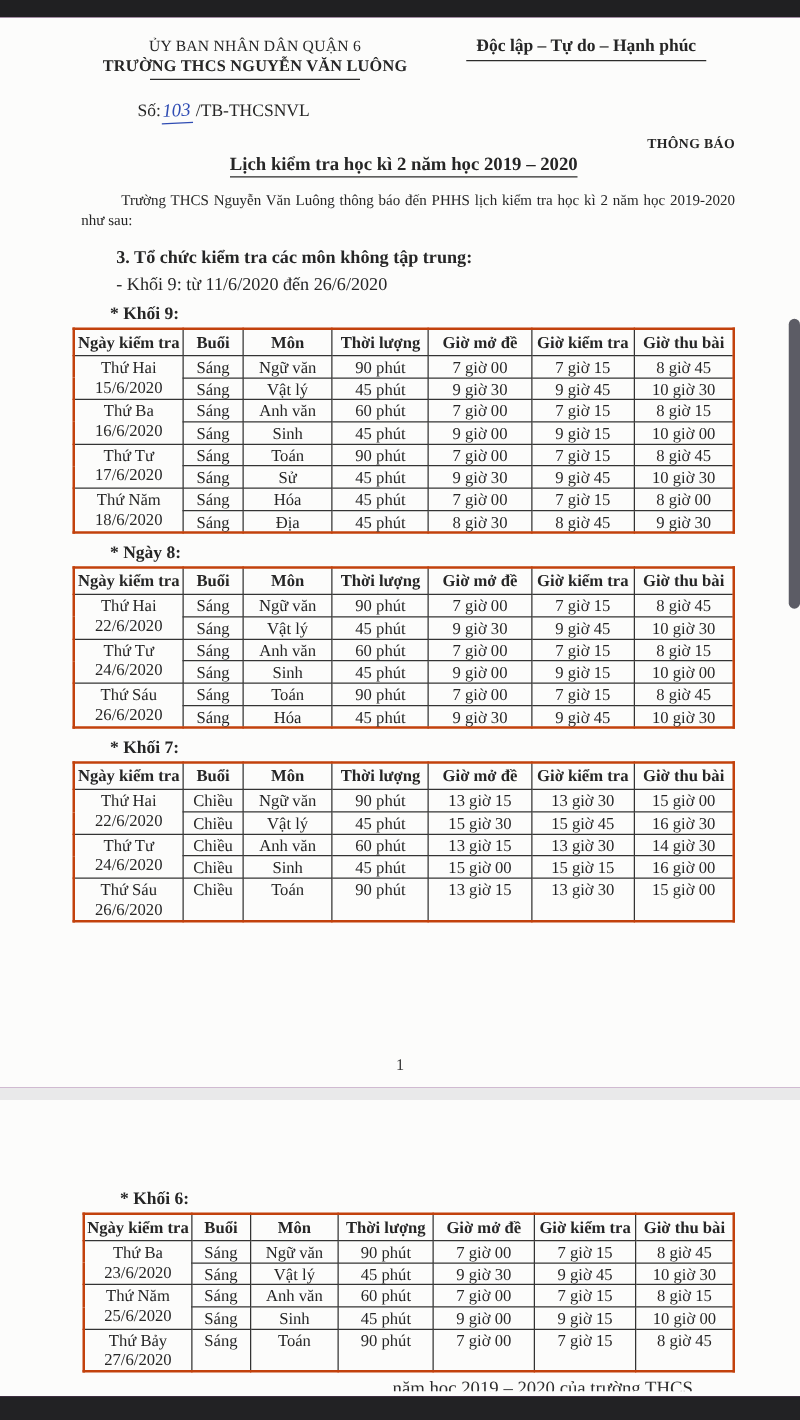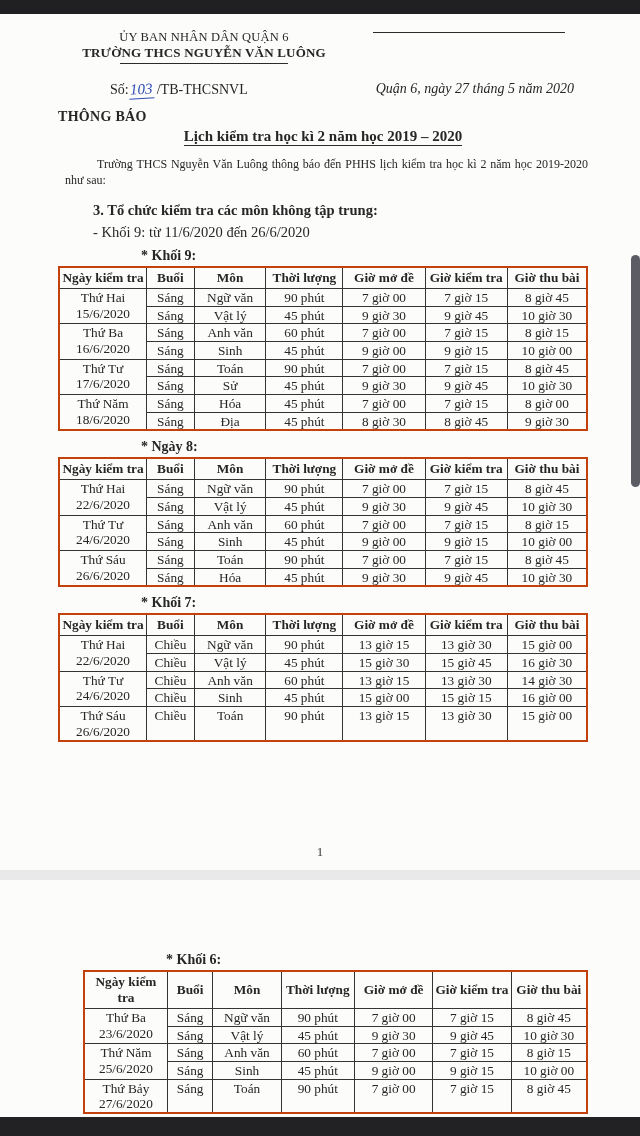--- a/index.html
+++ b/index.html
@@ -11,46 +11,46 @@
   .bar-bottom { position:absolute; top:1117px; left:0; width:640px; height:19px; background:#222224; }
 
   .page { position:absolute; left:0; width:640px; background:#fcfcfb; color:#262626; }
   .page1 { top:14px; height:856px; }
   .separator { position:absolute; top:870px; left:0; width:640px; height:10px; background:#e9e9ea; }
   .page2 { top:880px; height:237px; overflow:hidden; }
 
   .scroll-thumb { position:absolute; right:0; top:255px; width:9px; height:232px; background:#5c5c65; border-radius:5px; }
 
   .doc { padding:16px 52px 0 58px; }
-  .doc2 { padding:64px 52px 0 83px; }
+  .doc2 { padding:64px 52px 0 66px; }
 
   .hdr { display:flex; }
   .hdr-left { width:292px; text-align:center; }
   .hdr-right { flex:1; text-align:center; }
   .hl1 { font-size:12.5px; letter-spacing:.2px; }
   .hl2 { font-size:13px; font-weight:bold; letter-spacing:.2px; }
   .hr1 { font-size:13px; font-weight:bold; }
   .hr2 { font-size:14px; font-weight:bold; }
   .ubar { height:1px; background:#2b2b2b; margin:2px auto 0; }
   .ubar-l { width:168px; }
   .ubar-r { width:192px; }
 
   .so-row { display:flex; justify-content:space-between; margin-top:17px; font-size:14px; }
   .so { margin-left:52px; }
   .hand { color:#2f4cb3; font-style:italic; font-size:15px; border-bottom:1px solid #2f4cb3; display:inline-block; transform:rotate(-3deg); padding:0 1px; }
   .place-date { font-style:italic; margin-right:14px; }
 
-  .title { text-align:left; font-size:14px; font-weight:bold; margin-top:10px; letter-spacing:.3px;font-family:Liberation Serif, serif; }
+  .title { text-align:right; font-size:11px; font-weight:bold; margin-top:10px; letter-spacing:.3px;font-family:Liberation Serif, serif; }
   .subtitle { text-align:center; font-size:15px; font-weight:bold; margin-top:3px; }
   .subtitle span { border-bottom:1.2px solid #2b2b2b; padding-bottom:1px; }
 
   .intro { margin:12px 0 0 7px; font-size:12px; line-height:1.32; text-indent:32px; text-align:justify; }
   .sec { margin:13px 0 0 35px; font-size:14.5px; font-weight:bold; }
   .bullet { margin:5px 0 0 35px; font-size:14.5px; line-height:1.12; }
-  .grade-label { margin:8px 0 2px 83px; font-size:14px; font-weight:bold; }
+  .grade-label { margin:8px 0 2px 30px; font-size:14px; font-weight:bold; }
 
   table { width:100%; border-collapse:collapse; table-layout:fixed; border:2px solid #c2410c; }
   th, td { border:1px solid #343434; text-align:center; font-size:13.3px; padding:0 2px; }
   th { font-weight:bold; line-height:1.2; padding:2px 1px; vertical-align:middle; }
   td { height:17px; line-height:1.18; vertical-align:top; padding-top:1px; }
   td.date { white-space:pre-line; }
   tr.tall td { height:34px; }
 
   .page-number { position:absolute; bottom:10px; left:0; width:100%; text-align:center; font-size:13px; color:#3a3a3a; }
 
@@ -66,27 +66,27 @@
   <div class="page page1">
     <div class="doc">
 
       <div class="hdr">
         <div class="hdr-left">
           <div class="hl1">ỦY BAN NHÂN DÂN QUẬN 6</div>
           <div class="hl2">TRƯỜNG THCS NGUYỄN VĂN LUÔNG</div>
           <div class="ubar ubar-l"></div>
         </div>
         <div class="hdr-right">
+          <div class="hr2">Độc lập – Tự do – Hạnh phúc</div>
           <div class="ubar ubar-r"></div>
         </div>
       </div>
 
       <div class="so-row">
         <div class="so"><span>Số:</span><span class="hand">103</span> <span>/TB-THCSNVL</span></div>
-        <div class="place-date">Quận 6, ngày  27 tháng 5 năm 2020</div>
       </div>
 
       <div class="title">THÔNG BÁO</div>
       <div class="subtitle"><span>Lịch kiểm tra học kì 2 năm học 2019 – 2020</span></div>
 
       <div class="intro">Trường THCS Nguyễn Văn Luông thông báo đến PHHS lịch kiểm tra học kì 2 năm học 2019-2020 như sau:</div>
 
       <div class="sec">3. Tổ chức kiểm tra các môn không tập trung:</div>
       <div class="bullet">- Khối 9: từ 11/6/2020 đến 26/6/2020</div>
 

